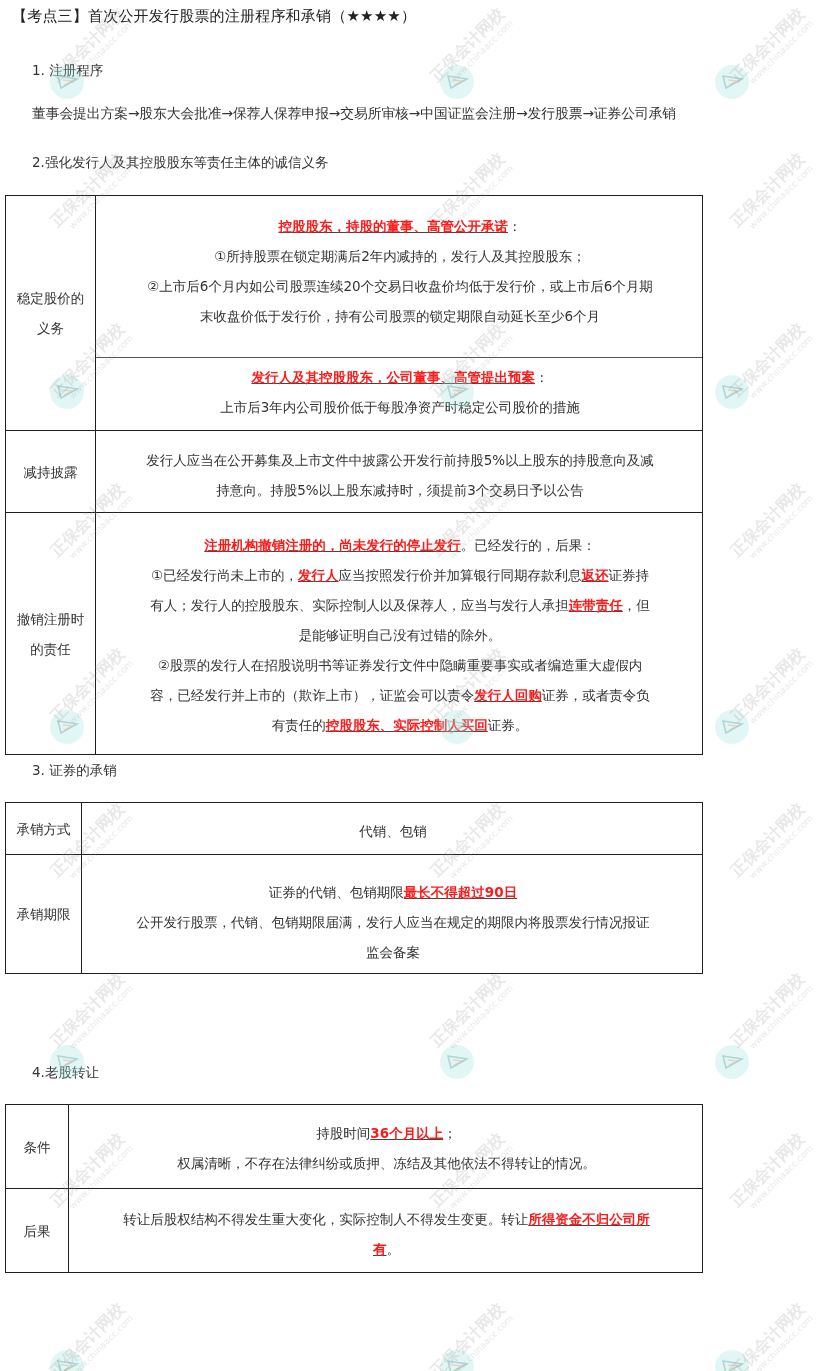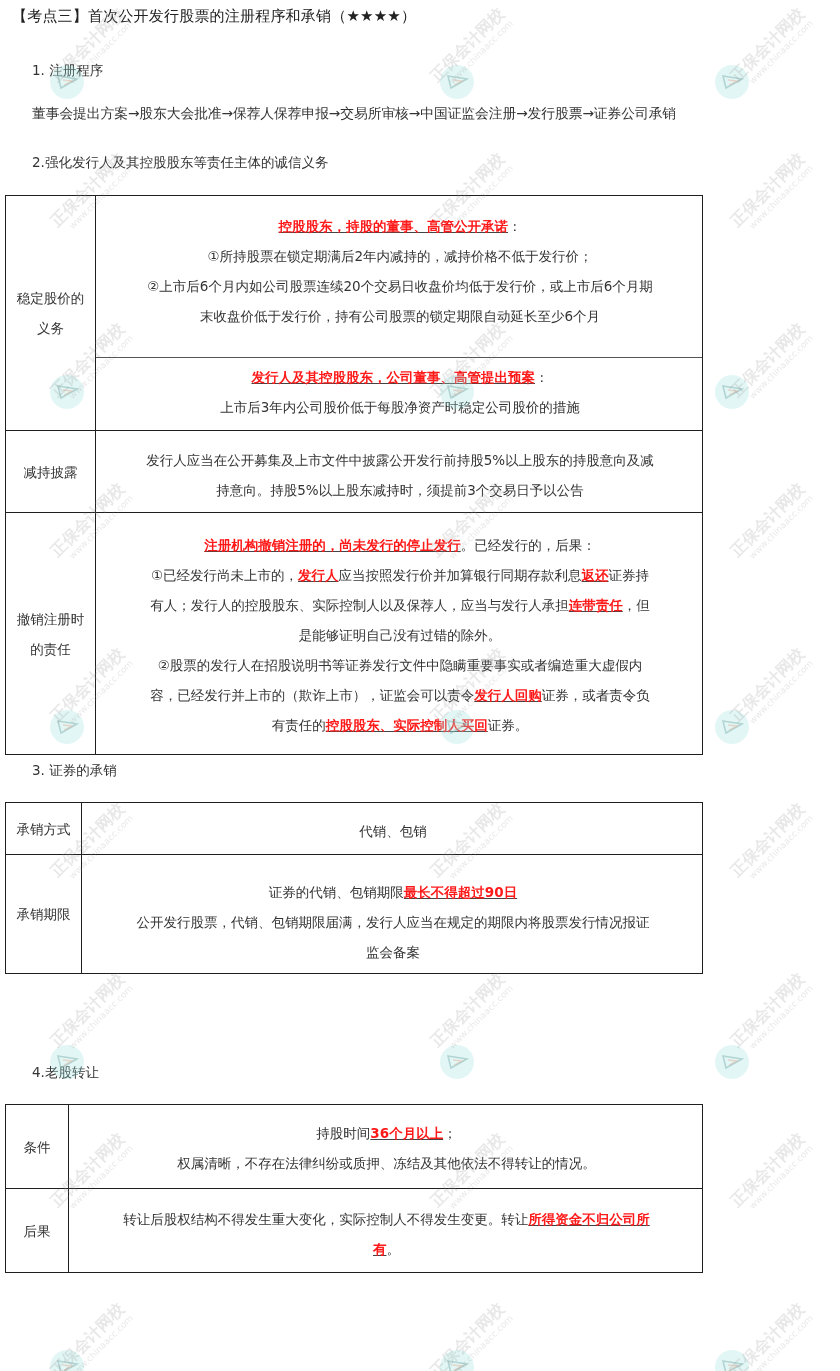--- a/index.html
+++ b/index.html
@@ -54,21 +54,21 @@
     </colgroup>
   <tbody>
       <tr style="height:235px;">
     <td class="label">
       <span class="line" style="padding:0">稳定股价的</span>
       <span class="line" style="padding:0">义务</span>
     </td>
     <td class="content" style="padding:0;">
       <div style="height:146px; padding-top:6px;">
         <span class="line"><span class="hl">控股股东，持股的董事、高管公开承诺</span><span>：</span></span>
-        <span class="line">①所持股票在锁定期满后2年内减持的，减持价格不低于发行价；</span>
+        <span class="line">①所持股票在锁定期满后2年内减持的，发行人及其控股股东；</span>
         <span class="line">②上市后6个月内如公司股票连续20个交易日收盘价均低于发行价，或上市后6个月期</span>
         <span class="line">末收盘价低于发行价，持有公司股票的锁定期限自动延长至少6个月</span>
       </div>
       <div class="sub-sep" style="padding-top:4px;">
         <span class="line"><span class="hl">发行人及其控股股东，公司董事、高管提出预案</span><span>：</span></span>
         <span class="line">上市后3年内公司股价低于每股净资产时稳定公司股价的措施</span>
       </div>
     </td>
   </tr>
   <tr style="height:82px;">

